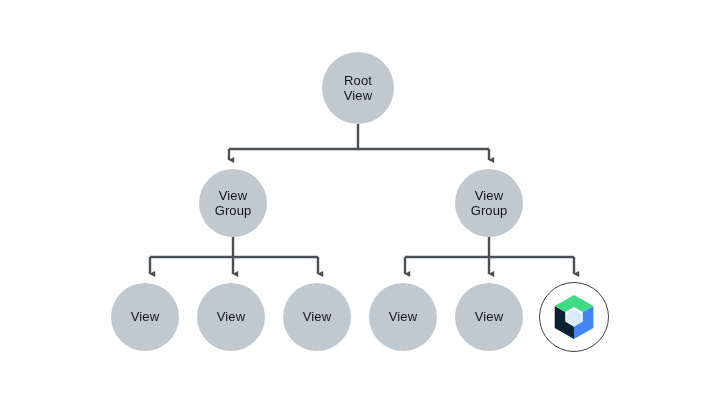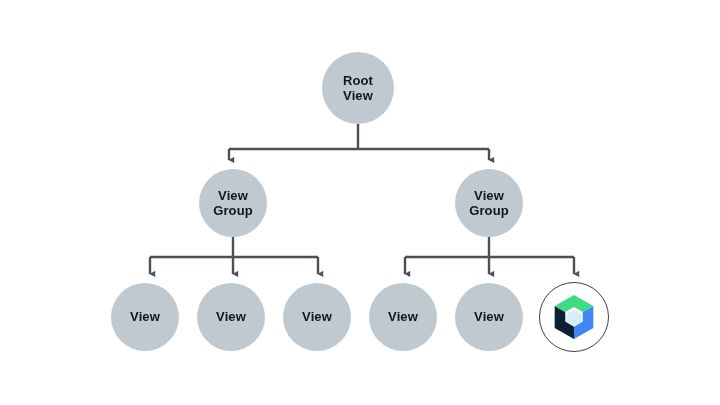--- a/index.html
+++ b/index.html
@@ -11,21 +11,20 @@
     height: 405px;
     background: #ffffff;
     font-family: "Liberation Sans", sans-serif;
     overflow: hidden;
   }
   #diagram-root {
     position: relative;
     width: 720px;
     height: 405px;
     background: #ffffff;
-    font-weight: bold;
   }
   #edge-layer {
     position: absolute;
     left: 0;
     top: 0;
     width: 720px;
     height: 405px;
   }
   .node {
     position: absolute;

